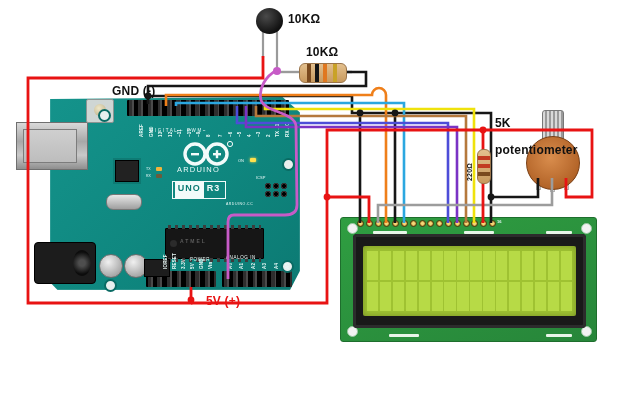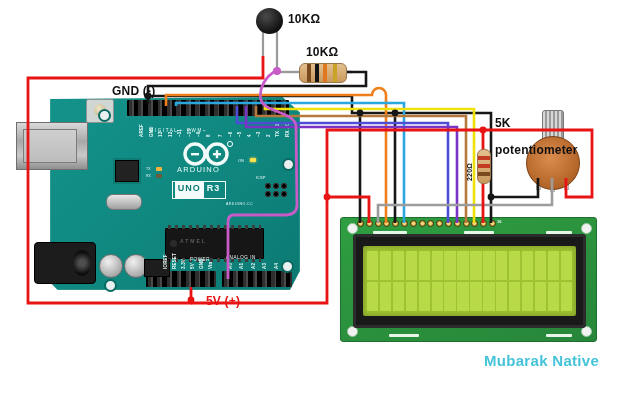--- a/index.html
+++ b/index.html
@@ -317,15 +317,14 @@
     <circle cx="483" cy="130" r="3.4" fill="#e81313"></circle>
   </svg>
 
   <div class="lbl" style="left:288px;top:12px;">10KΩ</div>
   <div class="lbl" style="left:306px;top:45px;">10KΩ</div>
   <div class="lbl" style="left:112px;top:84px;">GND (-)</div>
   <div class="lbl lbl-red" style="left:206px;top:294px;">5V (+)</div>
   <div class="lbl" style="left:495px;top:116px;">5K</div>
   <div class="lbl" style="left:495px;top:143px;">potentiometer</div>
   <div class="lbl rot" style="left:466px;top:181px;font-size:7px;">220Ω</div>
-  <div id="watermark" style="color: rgb(69, 195, 216);">Mubarak Native</div>
 
 </div>
 
 </body></html>

